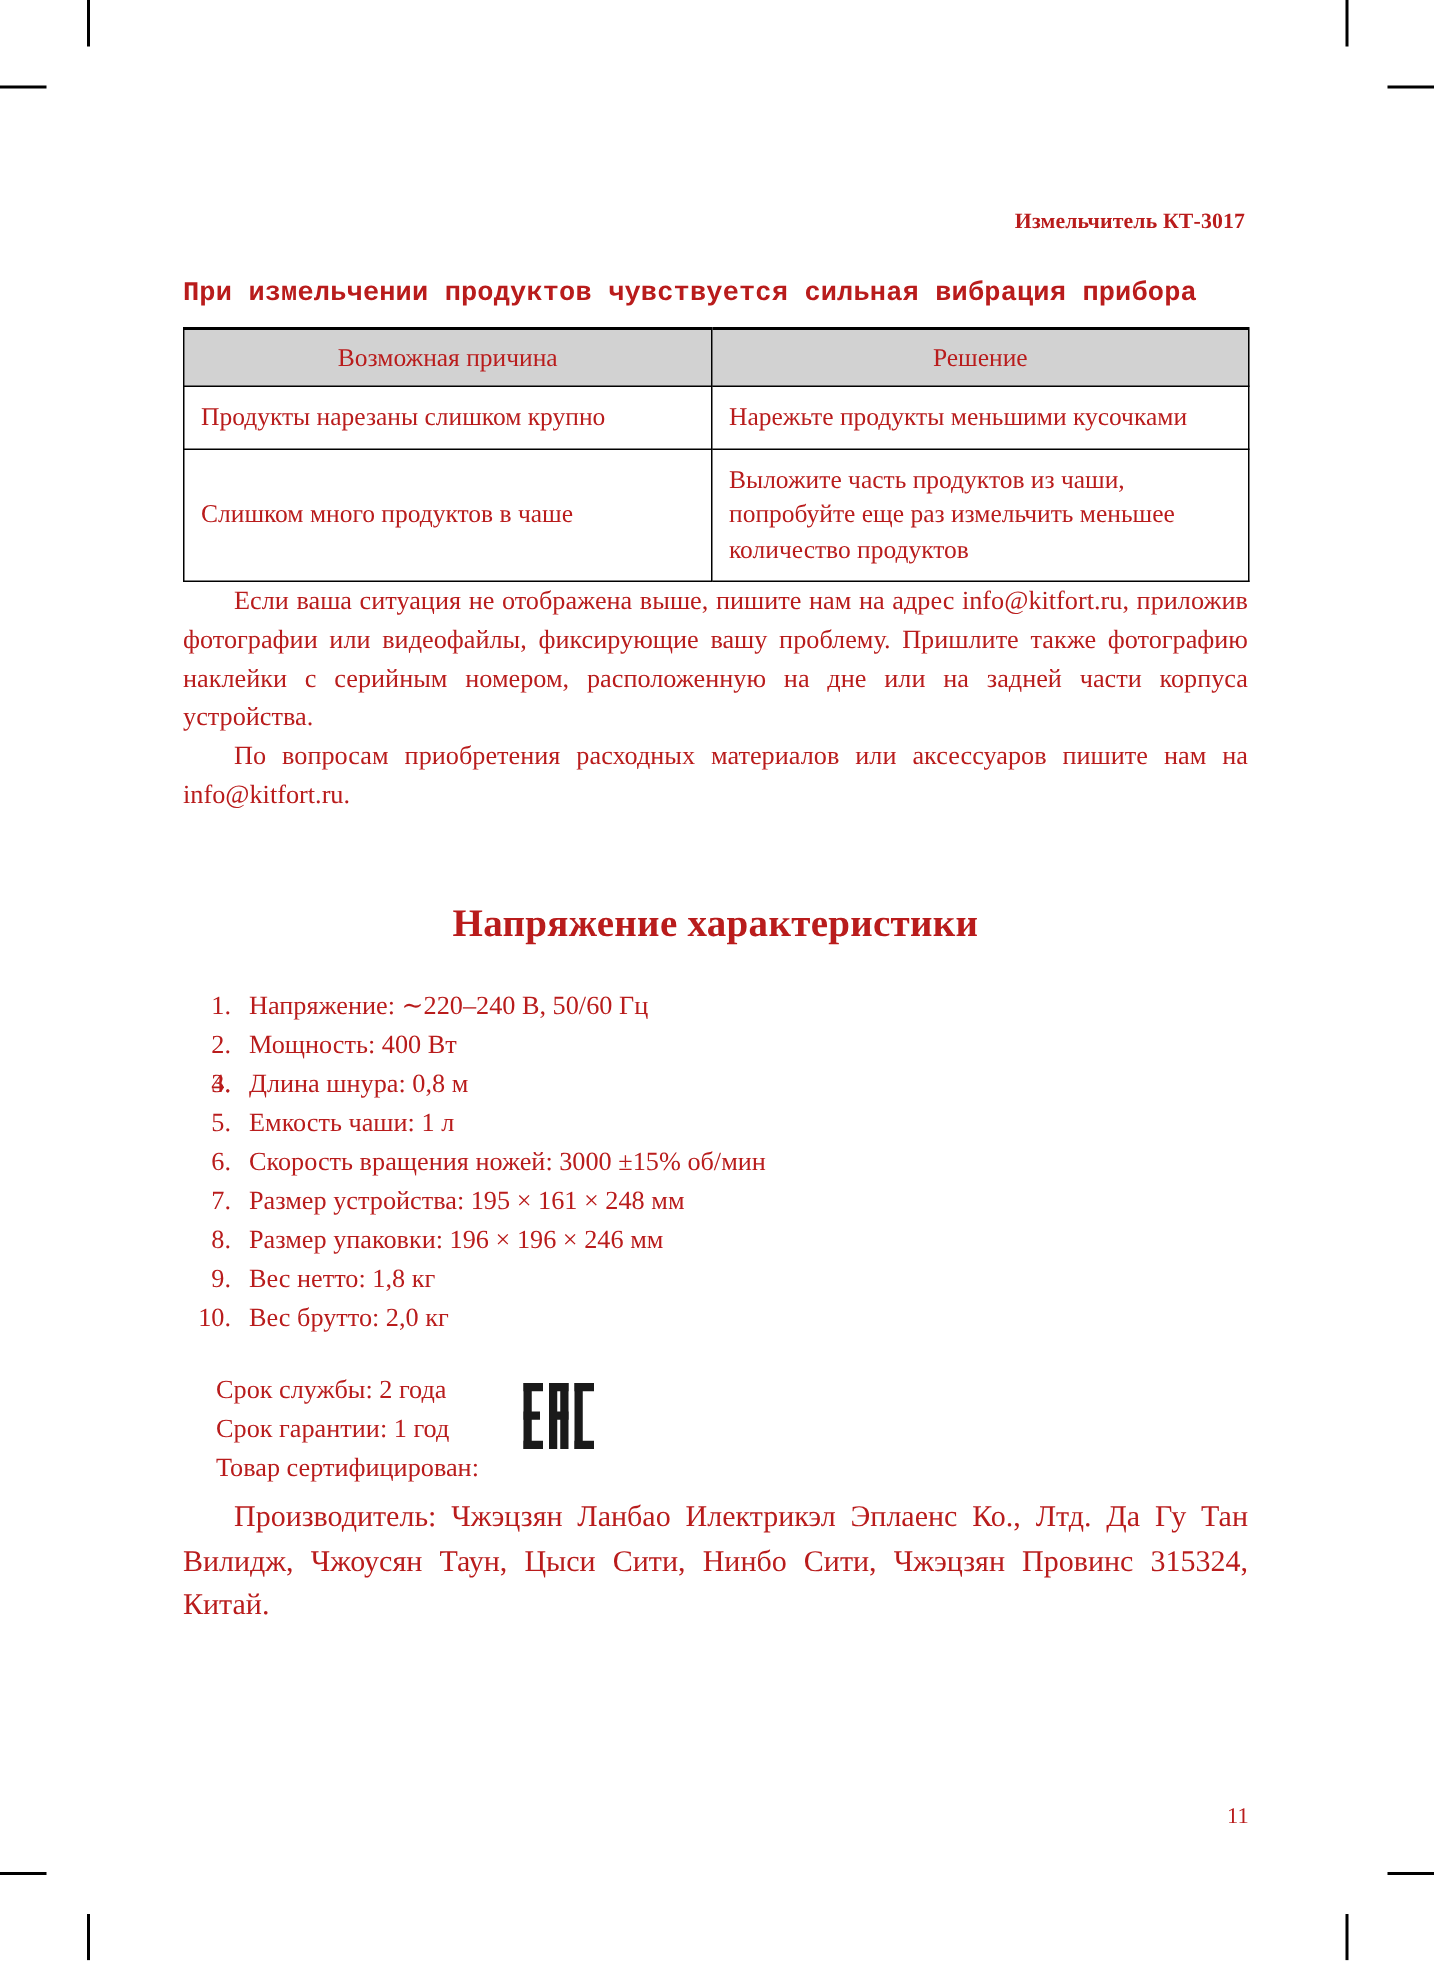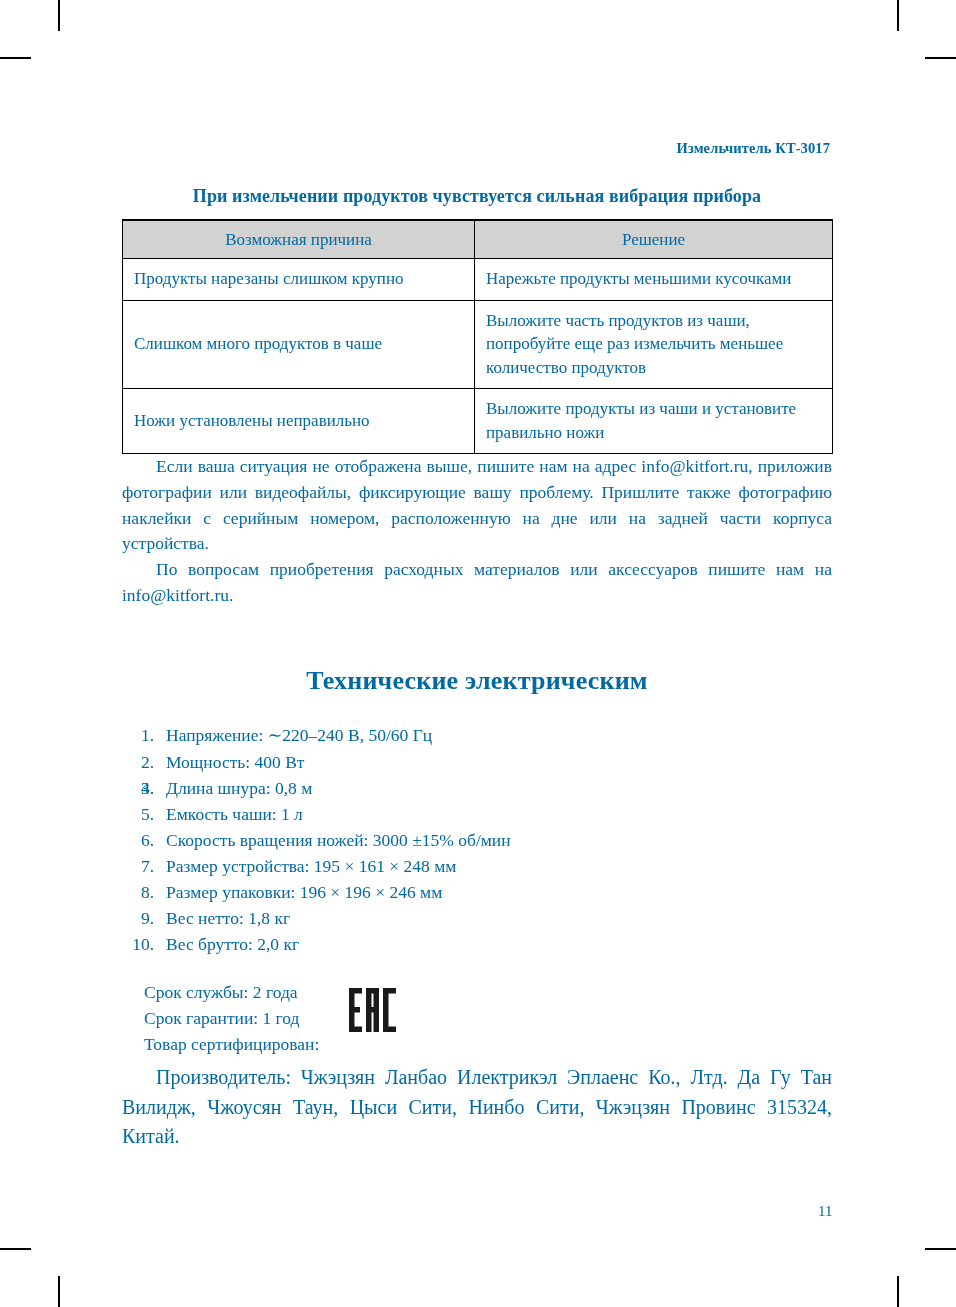--- a/index.html
+++ b/index.html
@@ -7,21 +7,21 @@
     margin: 0;
     padding: 0;
     background: #ffffff;
   }
   .page {
     position: relative;
     width: 956px;
     height: 1307px;
     background: #ffffff;
     font-family: "Liberation Serif", "DejaVu Serif", serif;
-    color: #0369a1;
+    color: #b91c1c;
     overflow: hidden;
   }
 
   
   .crop {
     position: absolute;
     background: #000000;
   }
   .crop.v { width: 2px; height: 31px; }
   .crop.h { height: 2px; width: 31px; }
@@ -50,23 +50,24 @@
   .content {
     position: absolute;
     left: 122px;
     top: 186px;
     width: 710px;
   }
 
   .trouble-title {
     font-size: 18px;
     font-weight: bold;
-    text-align: center;
+    text-align: left;
     margin: 0 0 12px 0;
     letter-spacing: 0.1px;
+    font-family: Liberation Mono, monospace;
   }
 
   
   table.trouble {
     border-collapse: collapse;
     width: 710px;
     table-layout: fixed;
   }
   table.trouble td, table.trouble th {
     border: 1.4px solid #000000;
@@ -197,31 +198,27 @@
       </thead>
       <tbody>
         <tr>
           <td class="cause">Продукты нарезаны слишком крупно</td>
           <td class="solution">Нарежьте продукты меньшими кусочками</td>
         </tr>
         <tr>
           <td class="cause">Слишком много продуктов в чаше</td>
           <td class="solution">Выложите часть продуктов из чаши, попробуйте еще раз измельчить меньшее количество продуктов</td>
         </tr>
-        <tr>
-          <td class="cause">Ножи установлены неправильно</td>
-          <td class="solution">Выложите продукты из чаши и установите правильно ножи</td>
-        </tr>
       </tbody>
     </table>
 
     <p class="body first">Если ваша ситуация не отображена выше, пишите нам на адрес info@kitfort.ru, приложив фотографии или видеофайлы, фиксирующие вашу проблему. Пришлите также фотографию наклейки с серийным номером, расположенную на дне или на задней части корпуса устройства.</p>
     <p class="body">По вопросам приобретения расходных материалов или аксессуаров пишите нам на info@kitfort.ru.</p>
 
-    <h2 class="section">Технические электрическим</h2>
+    <h2 class="section">Напряжение характеристики</h2>
 
     <ol class="specs">
       <li>
         <span class="num">1.</span><span>Напряжение: ∼220–240 В, 50/60 Гц</span>
       </li>
       <li>
         <span class="num">2.</span><span>Мощность: 400 Вт</span>
       </li>
       <li>
         <span class="num">3.</span>

